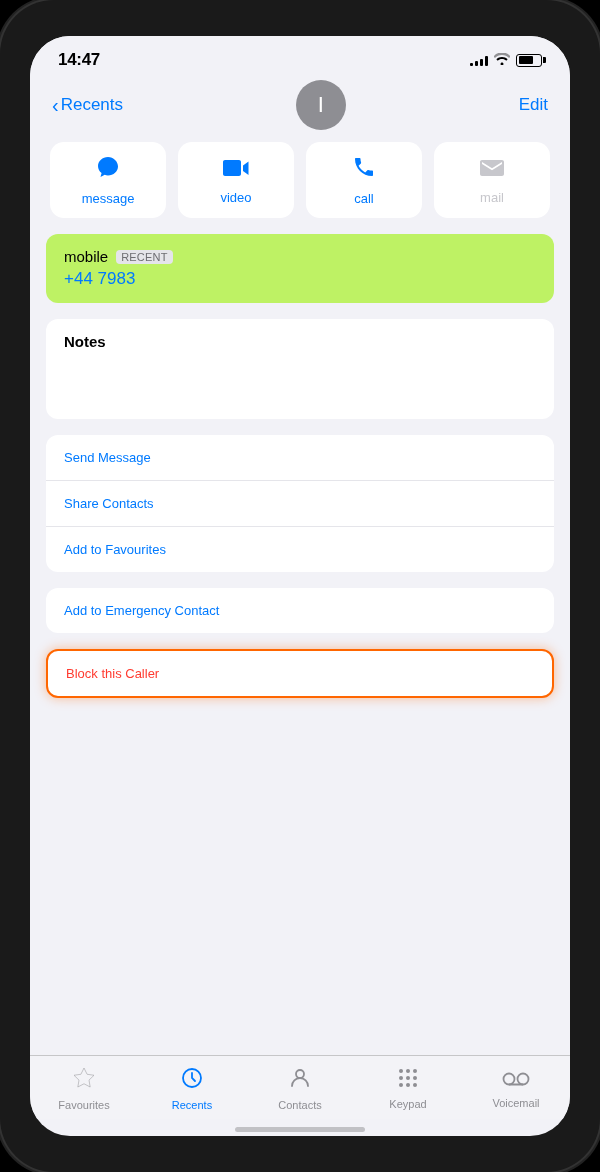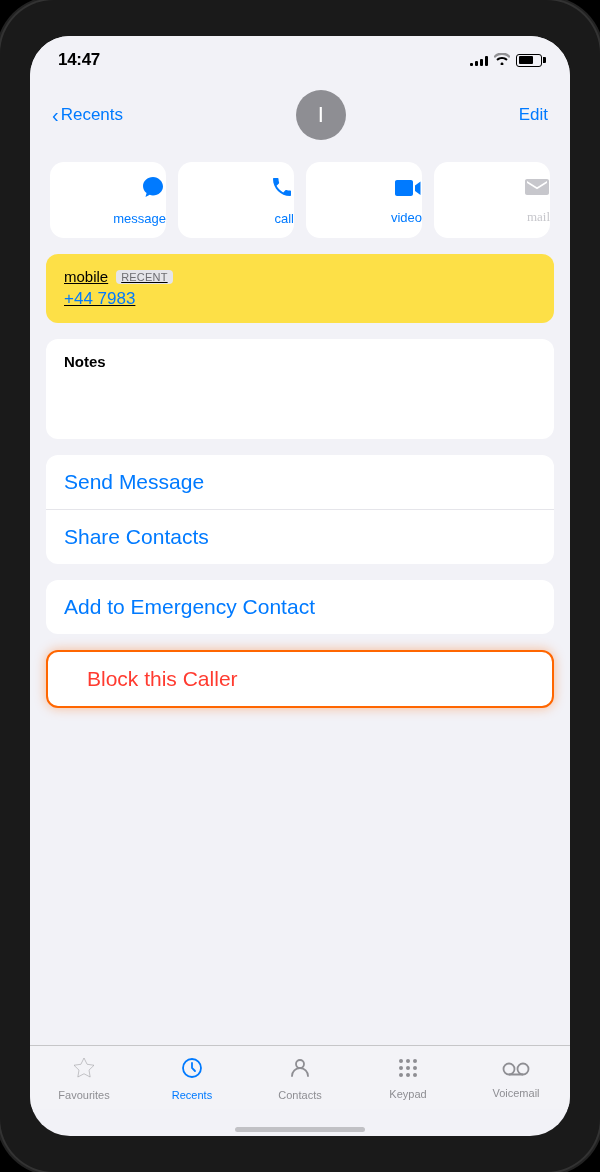--- a/index.html
+++ b/index.html
@@ -26,21 +26,20 @@
     .phone-screen {
       width: 540px;
       height: 1100px;
       background: #f2f2f7;
       border-radius: 40px;
       margin-top: 36px;
       overflow: hidden;
       display: flex;
       flex-direction: column;
       position: relative;
-      gap: 10px;
     }
     
     .status-bar {
       display: flex;
       justify-content: space-between;
       align-items: center;
       padding: 14px 28px 6px 28px;
       background: #f2f2f7;
     }
     .status-time {
@@ -142,43 +141,42 @@
       margin-bottom: 16px;
       justify-content: center;
     }
     .action-btn {
       background: #fff;
       border-radius: 14px;
       width: 116px;
       height: 76px;
       display: flex;
       flex-direction: column;
-      align-items: flex-end;
+      align-items: center;
       justify-content: center;
       gap: 6px;
       cursor: pointer;
     }
     .action-btn .icon {
       font-size: 24px;
     }
     .action-btn .label {
       font-size: 13px;
       color: #007aff;
       font-weight: 400;
     }
     .action-btn.disabled .icon { color: #c7c7cc; }
-    .action-btn.disabled .label { color: #c7c7cc; font-family: Liberation Serif, serif; }
+    .action-btn.disabled .label { color: #c7c7cc; }
     .action-btn:not(.disabled) .icon { color: #007aff; }
     
     .info-card {
-      background: #fde047;
+      background: #bef264;
       border-radius: 12px;
       padding: 14px 18px;
       margin-bottom: 16px;
-      text-decoration: underline;
     }
     .mobile-label {
       display: flex;
       align-items: center;
       gap: 8px;
       margin-bottom: 4px;
     }
     .mobile-text {
       font-size: 15px;
       color: #000;
@@ -212,39 +210,38 @@
     }
     
     .list-card {
       background: #fff;
       border-radius: 12px;
       margin-bottom: 16px;
       overflow: hidden;
     }
     .list-item {
       padding: 15px 18px;
-      font-size: 21px;
+      font-size: 13px;
       color: #007aff;
       cursor: pointer;
       border-bottom: 0.5px solid #e5e5ea;
     }
     .list-item:last-child {
       border-bottom: none;
     }
     .list-item.red {
       color: #ff3b30;
     }
     .block-item {
       background: #fff;
       border-radius: 12px;
       margin-bottom: 16px;
       overflow: hidden;
       border: 2.5px solid #ff6600;
       box-shadow: 0 0 12px rgba(255, 102, 0, 0.4);
-      padding-left: 21px;
     }
     
     .tab-bar {
       display: flex;
       justify-content: space-around;
       align-items: center;
       padding: 10px 0 8px 0;
       background: rgba(242, 242, 247, 0.95);
       border-top: 0.5px solid #c6c6c8;
     }
@@ -326,33 +323,33 @@
         <div class="action-btn">
           <span class="icon">
             <svg width="26" height="24" viewBox="0 0 26 24" fill="#007aff">
               <path d="M13 2C7.48 2 3 6.03 3 11c0 2.84 1.38 5.38 3.56 7.08L5.5 22l4.27-2.14C10.5 20.28 11.73 20.5 13 20.5c5.52 0 10-4.03 10-9S18.52 2 13 2z"></path>
             </svg>
           </span>
           <span class="label">message</span>
         </div>
         <div class="action-btn">
           <span class="icon">
+            <svg width="28" height="20" viewBox="0 0 28 20" fill="#007aff">
+              <path d="M17 2H3C1.9 2 1 2.9 1 4v12c0 1.1.9 2 2 2h14c1.1 0 2-.9 2-2V4c0-1.1-.9-2-2-2zm9.5 1.5l-5.5 4V13l5.5 4V3.5z"></path>
+            </svg>
+          </span>
+          <span class="label">video</span>
+        </div>
+        <div class="action-btn">
+          <span class="icon">
             <svg width="24" height="24" viewBox="0 0 24 24" fill="#007aff">
               <path d="M6.6 10.8c1.4 2.8 3.8 5.1 6.6 6.6l2.2-2.2c.3-.3.7-.4 1-.2 1.1.4 2.3.6 3.6.6.6 0 1 .4 1 1V20c0 .6-.4 1-1 1-9.4 0-17-7.6-17-17 0-.6.4-1 1-1h3.5c.6 0 1 .4 1 1 0 1.3.2 2.5.6 3.6.1.3 0 .7-.2 1L6.6 10.8z"></path>
             </svg>
           </span>
           <span class="label">call</span>
-        </div>
-        <div class="action-btn">
-          <span class="icon">
-            <svg width="28" height="20" viewBox="0 0 28 20" fill="#007aff">
-              <path d="M17 2H3C1.9 2 1 2.9 1 4v12c0 1.1.9 2 2 2h14c1.1 0 2-.9 2-2V4c0-1.1-.9-2-2-2zm9.5 1.5l-5.5 4V13l5.5 4V3.5z"></path>
-            </svg>
-          </span>
-          <span class="label">video</span>
         </div>
         <div class="action-btn disabled">
           <span class="icon" style="color:#c7c7cc;">
             <svg width="26" height="20" viewBox="0 0 26 20" fill="#c7c7cc">
               <path d="M23 2H3C1.9 2 1 2.9 1 4v12c0 1.1.9 2 2 2h20c1.1 0 2-.9 2-2V4c0-1.1-.9-2-2-2zm0 4l-10 6.25L3 6V4l10 6.25L23 4v2z"></path>
             </svg>
           </span>
           <span class="label">mail</span>
         </div>
       </div>
@@ -368,20 +365,23 @@
       <div class="notes-card">
         <span class="notes-label">Notes</span>
       </div>
 
       <div class="list-card">
         <div class="list-item">
           <span>Send Message</span>
         </div>
         <div class="list-item">
           <span>Share Contacts</span>
+        </div>
+        <div class="list-item">
+          <span>Add to Favourites</span>
         </div>
       </div>
 
       <div class="list-card">
         <div class="list-item">
           <span>Add to Emergency Contact</span>
         </div>
       </div>
 
 

